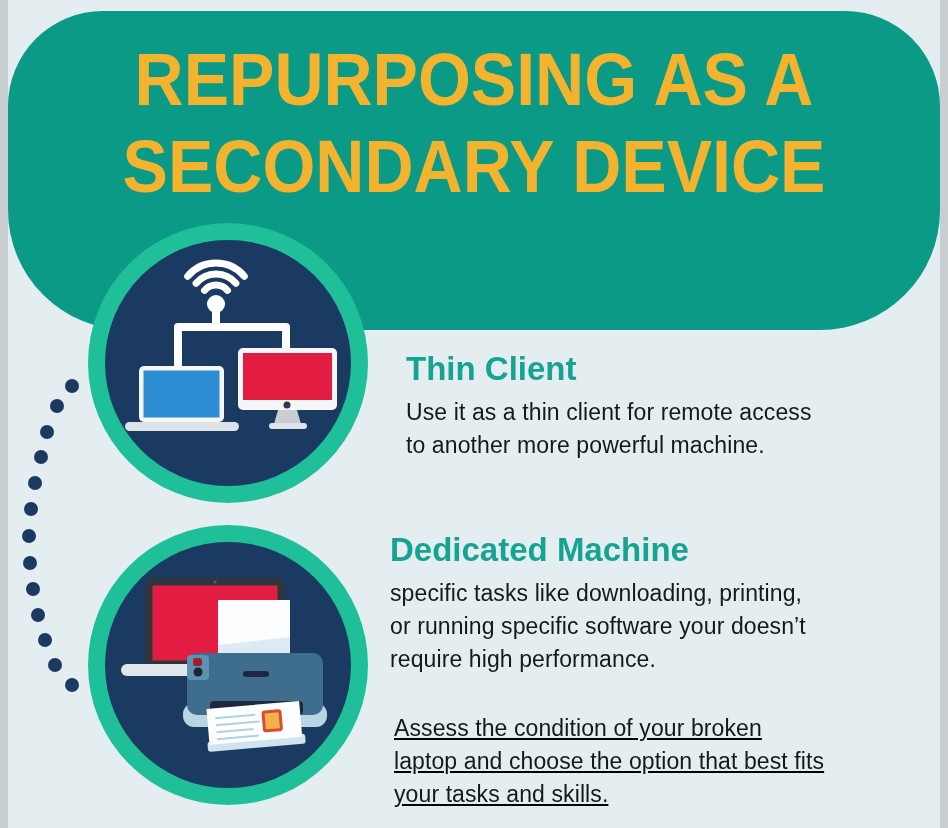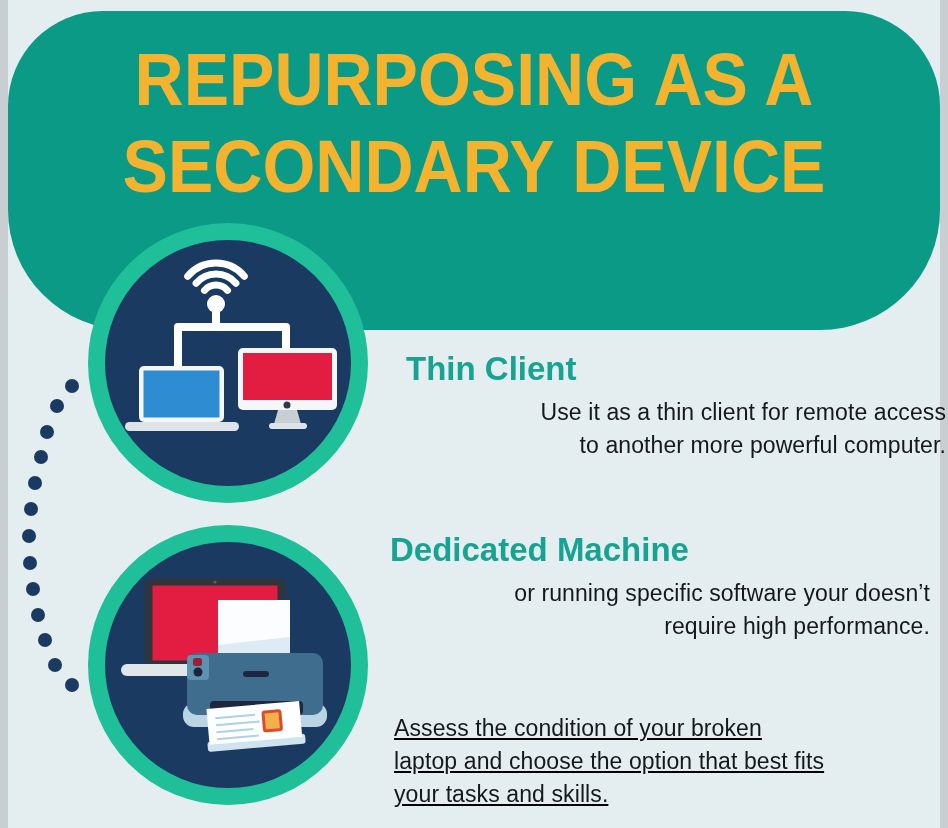--- a/index.html
+++ b/index.html
@@ -18,21 +18,21 @@
          font-weight:bold;font-size:68px;line-height:79px;letter-spacing:0px;
          transform:scaleY(1.1);transform-origin:50% 50%;}
   .badge{position:absolute;left:88px;width:280px;height:280px;}
   #badge-1{top:223px;} #badge-2{top:525px;}
   .badge svg{display:block;}
   #dotted-arc{position:absolute;left:19px;top:375px;}
   .text-block{position:absolute;left:390px;width:540px;}
   #section-1{top:350px;margin-left:16px;} #section-2{top:531px;} #closing{top:712px;left:394px;text-decoration:underline;}
   .section-heading{font-size:33px;line-height:38px;font-weight:bold;color:var(--teal-heading);
                    white-space:nowrap;}
-  .section-body{margin-top:8px;text-align:right;}
+  .section-body{margin-top:8px;}
   .body-line{font-size:23px;line-height:33px;color:var(--body-text);white-space:nowrap;
              letter-spacing:0.1px;}
 </style>
 </head>
 <body>
 
 <div id="stage">
 
   <div id="blob"></div>
   <div class="edge-strip" id="strip-left"></div>
@@ -124,27 +124,28 @@
         <circle cx="110" cy="147" r="4.5" fill="#1d2438"></circle>
         <rect x="155" y="146" width="26" height="6" rx="3" fill="#1f2640"></rect>
       </g>
     </svg>
   </div>
 
   <div class="text-block" id="section-1">
     <div class="section-heading">Thin Client</div>
     <div class="section-body">
       <div class="body-line">Use it as a thin client for remote access</div>
-      <div class="body-line">to another more powerful computer.</div>
+      <div class="body-line">to another more powerful machine.</div>
     </div>
   </div>
 
   <div class="text-block" id="section-2">
     <div class="section-heading">Dedicated Machine</div>
     <div class="section-body">
+      <div class="body-line">specific tasks like downloading, printing,</div>
       <div class="body-line">or running specific software your doesn’t</div>
       <div class="body-line">require high performance.</div>
     </div>
   </div>
 
   <div class="text-block" id="closing">
     <div class="body-line">Assess the condition of your broken</div>
     <div class="body-line">laptop and choose the option that best fits</div>
     <div class="body-line">your tasks and skills.</div>
   </div>

